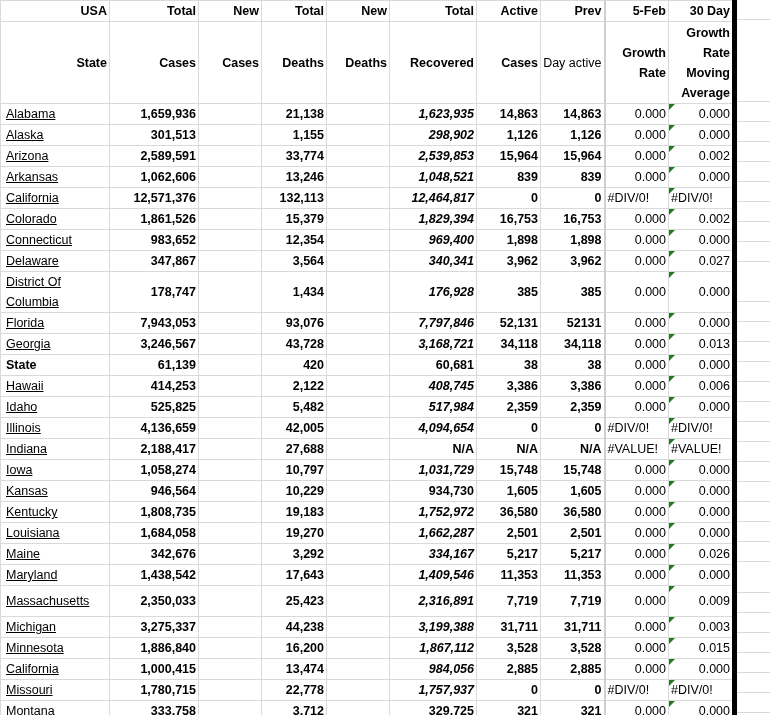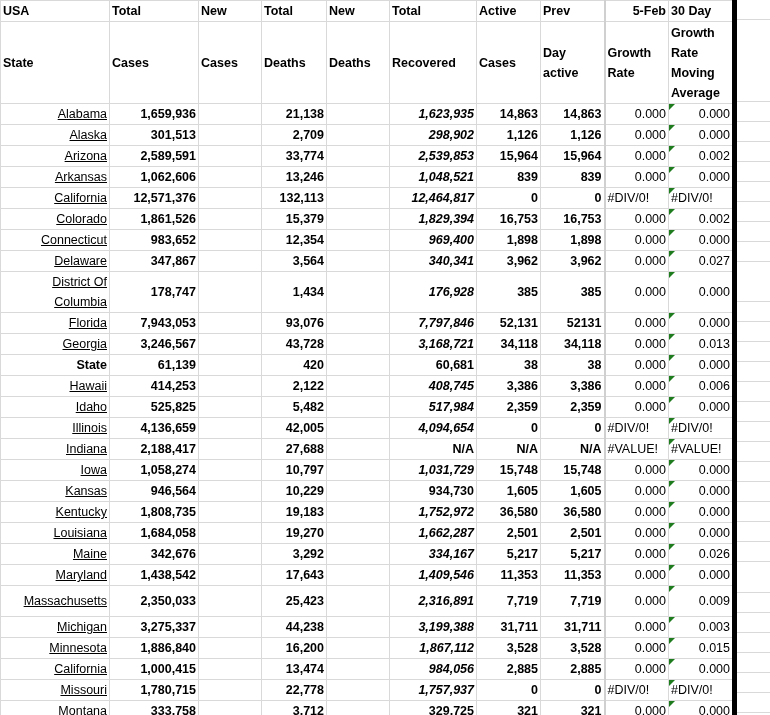--- a/index.html
+++ b/index.html
@@ -2,22 +2,22 @@
 <html><head>
 <meta charset="utf-8">
 <style>
   html, body { margin:0; padding:0; background:#ffffff; }
   body { width:770px; height:715px; overflow:hidden; position:relative;
          font-family:"Liberation Sans", "DejaVu Sans", sans-serif; font-size:12.5px; color:#000; }
   .sheet { position:absolute; left:0; top:0; }
   table { border-collapse:collapse; table-layout:fixed; }
   td { border:1px solid #d9d9d9; padding:0 2px; white-space:nowrap; overflow:hidden;
        font-weight:bold; text-align:right; vertical-align:middle; line-height:20px; position:relative; }
-  td.hdr { text-align:left; }
-  td.state { text-align:right; font-weight:normal; padding-left:19px; }
+  td.hdr { text-align:right; }
+  td.state { text-align:left; font-weight:normal; padding-left:5px; }
   td.state span { text-decoration:underline; }
   td.state.plain span { text-decoration:none; font-weight:bold; }
   td.state.wrap { white-space:normal; line-height:20px; }
   td.it { font-style:italic; }
   td.norm { font-style:normal;margin-top:32px; }
   td.light { font-weight:normal; }
   td.sep-left { border-left:2px solid #d0d0d0; }
   .tri { position:absolute; left:0; top:0; width:0; height:0;
          border-top:6px solid #1e7b1e; border-right:6px solid transparent; }
   tr.r { height:20px; }
@@ -60,41 +60,41 @@
       <td class="hdr">30 Day</td>
     </tr>
     <tr class="h2">
       <td class="hdr">State</td>
       <td class="hdr">Cases</td>
       <td class="hdr">Cases</td>
       <td class="hdr">Deaths</td>
       <td class="hdr">Deaths</td>
       <td class="hdr">Recovered</td>
       <td class="hdr">Cases</td>
-      <td class="hdr" style="white-space:normal;font-weight:bold">Day active</td>
+      <td class="hdr" style="white-space:normal;font-weight:normal">Day active</td>
       <td class="hdr sep-left" style="white-space:normal">Growth Rate</td>
       <td class="hdr" style="white-space:normal">Growth Rate Moving Average</td>
     </tr>
   <tr class="r">
           <td class="state"><span>Alabama</span></td>
           <td class=""><span>1,659,936</span></td>
           <td class=""><span></span></td>
           <td class=""><span>21,138</span></td>
           <td class=""><span></span></td>
           <td class="it"><span>1,623,935</span></td>
           <td class=""><span>14,863</span></td>
           <td class=""><span>14,863</span></td>
           <td class="light sep-left"><span>0.000</span></td>
           <td class="light"><span class="tri"></span><span>0.000</span></td>
         </tr>
         <tr class="r">
           <td class="state"><span>Alaska</span></td>
           <td class=""><span>301,513</span></td>
           <td class=""><span></span></td>
-          <td class=""><span>2,709</span></td>
+          <td class=""><span>1,155</span></td>
           <td class=""><span></span></td>
           <td class="it"><span>298,902</span></td>
           <td class=""><span>1,126</span></td>
           <td class=""><span>1,126</span></td>
           <td class="light sep-left"><span>0.000</span></td>
           <td class="light"><span class="tri"></span><span>0.000</span></td>
         </tr>
         <tr class="r">
           <td class="state"><span>Arizona</span></td>
           <td class=""><span>2,589,591</span></td>

